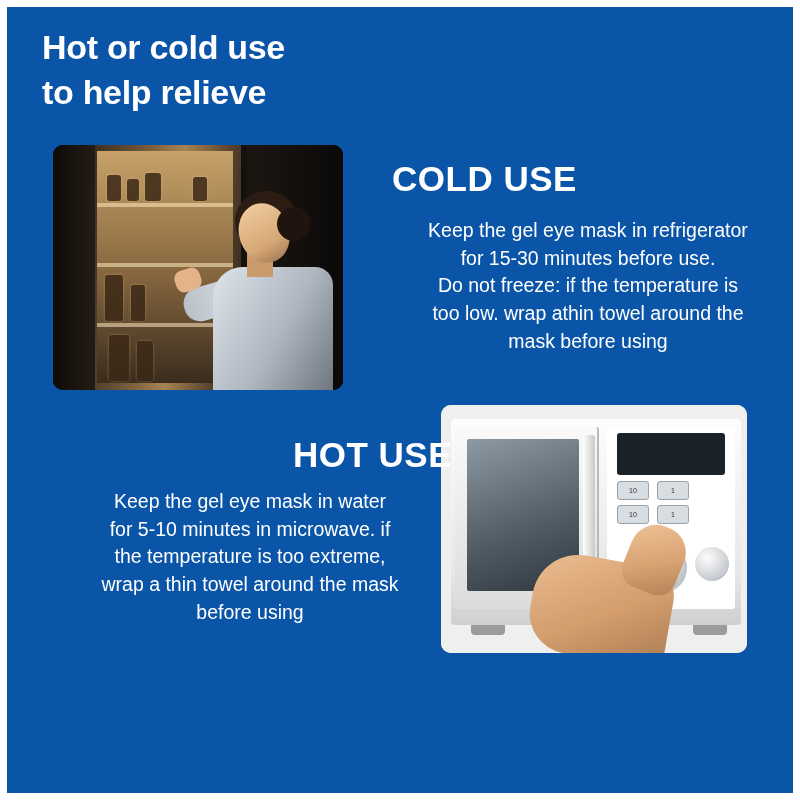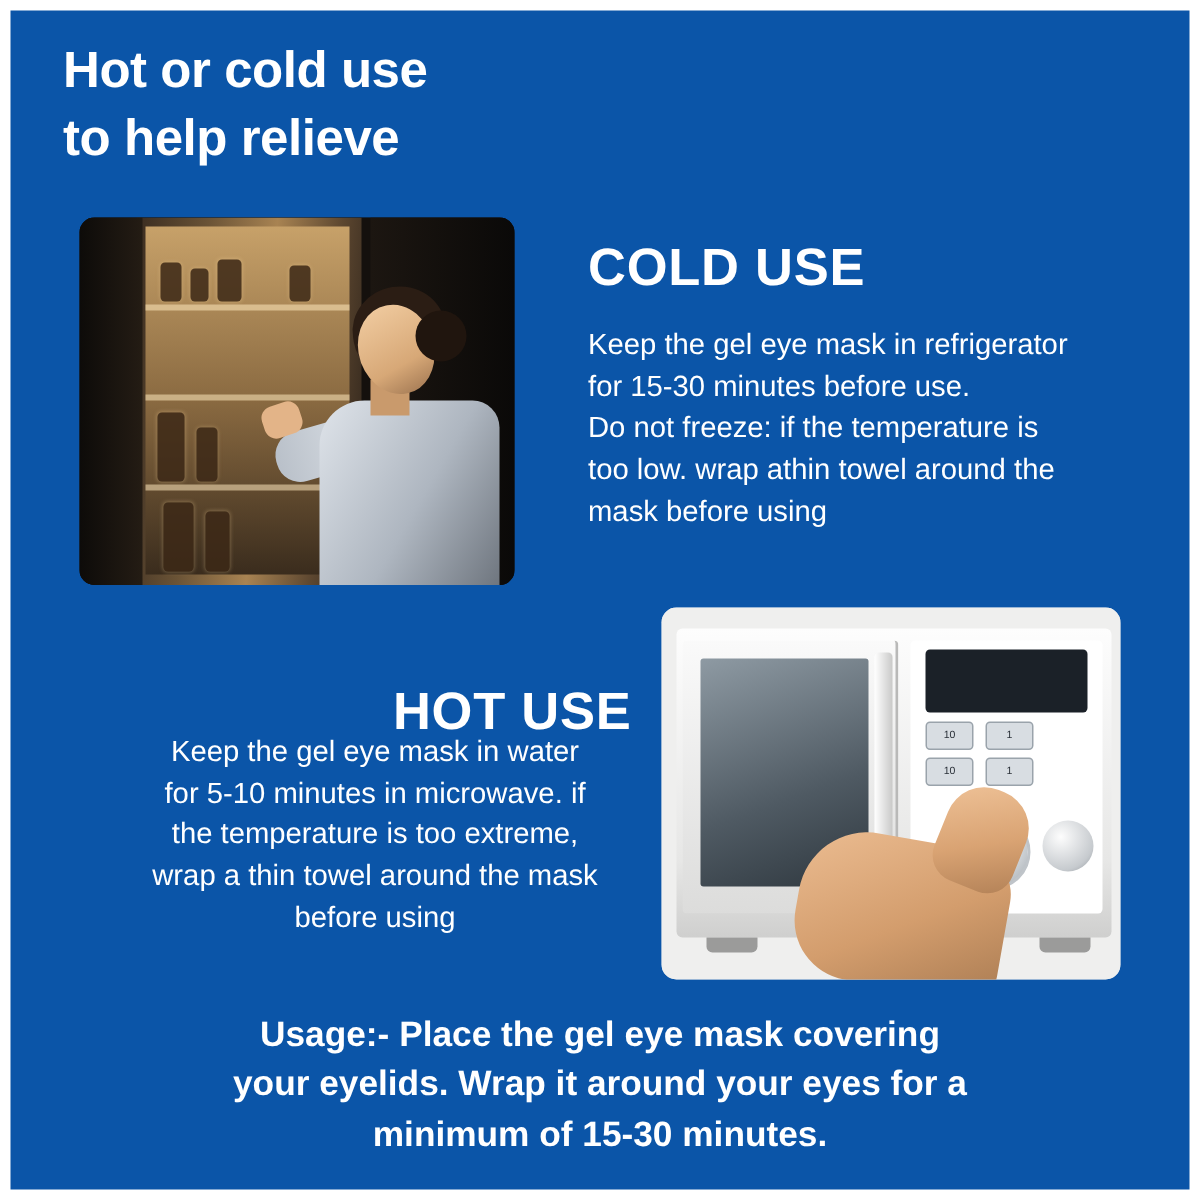--- a/index.html
+++ b/index.html
@@ -291,22 +291,22 @@
     letter-spacing: 0.5px;
     text-align: right;
   }
   .sec-body {
     position: absolute;
     font-size: 19.5px;
     line-height: 1.42;
     white-space: pre-line;
   }
   #cold-title { left: 385px; top: 152px; }
-  #cold-body  { left: 385px; top: 210px; width: 392px; }
-  #hot-title  { right: 372px; top: 428px; text-align: right; margin-top: 20px; }
+  #cold-body  { left: 385px; top: 210px; width: 392px; text-align: center; }
+  #hot-title  { right: 341px; top: 428px; text-align: right; }
   #hot-body   { left: 58px; top: 481px; width: 370px; text-align: center; }
   .footer {
     position: absolute;
     left: 40px;
     top: 666px;
     width: 706px;
     text-align: center;
     font-size: 23.5px;
     font-weight: bold;
     line-height: 1.42;
@@ -384,17 +384,14 @@
     </div>
   </div>
 
   <div class="sec-title" id="hot-title">HOT USE</div>
   <div class="sec-body" id="hot-body">Keep the gel eye mask in water
 for 5-10 minutes in microwave. if
 the temperature is too extreme,
 wrap a thin towel around the mask
 before using</div>
 
-  <div class="footer">Usage:- Place the gel eye mask covering
-your eyelids.  Wrap it around your eyes for a
-minimum of 15-30 minutes.</div>
 
 </div>
 
 </body></html>

